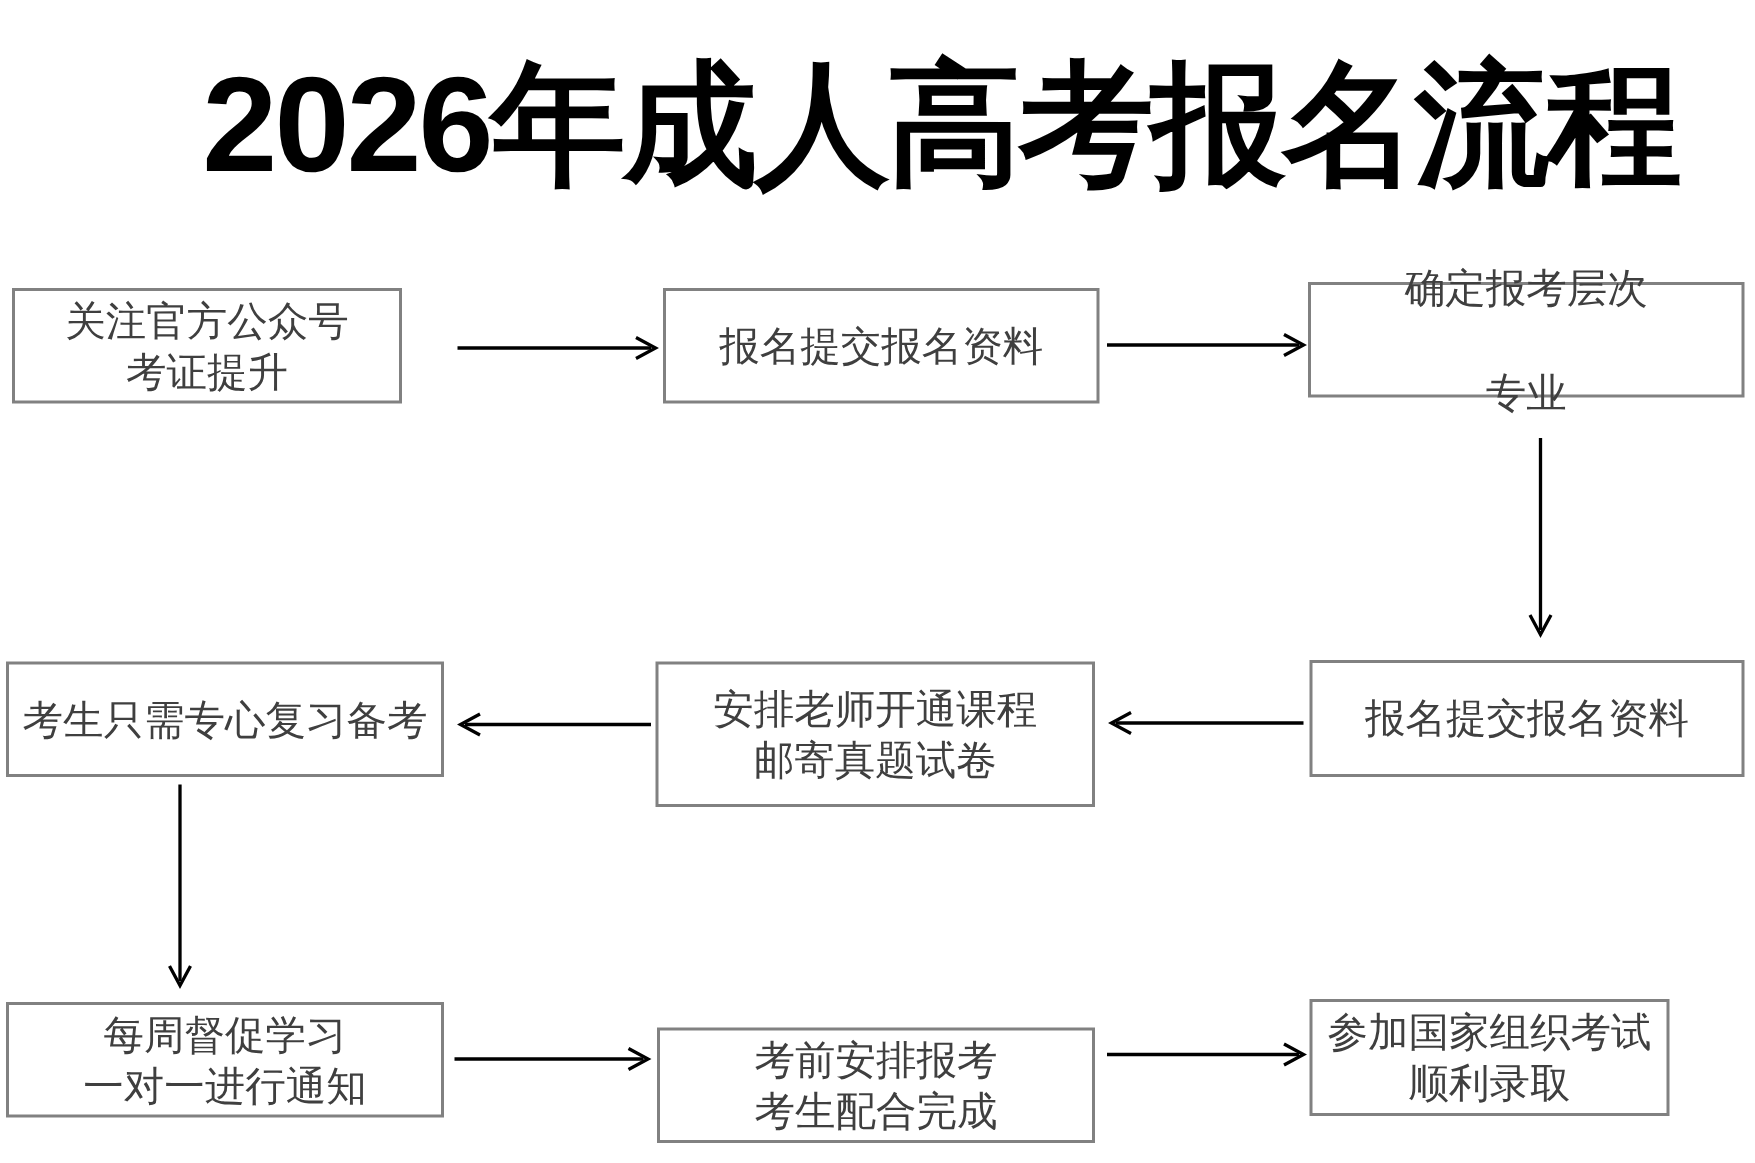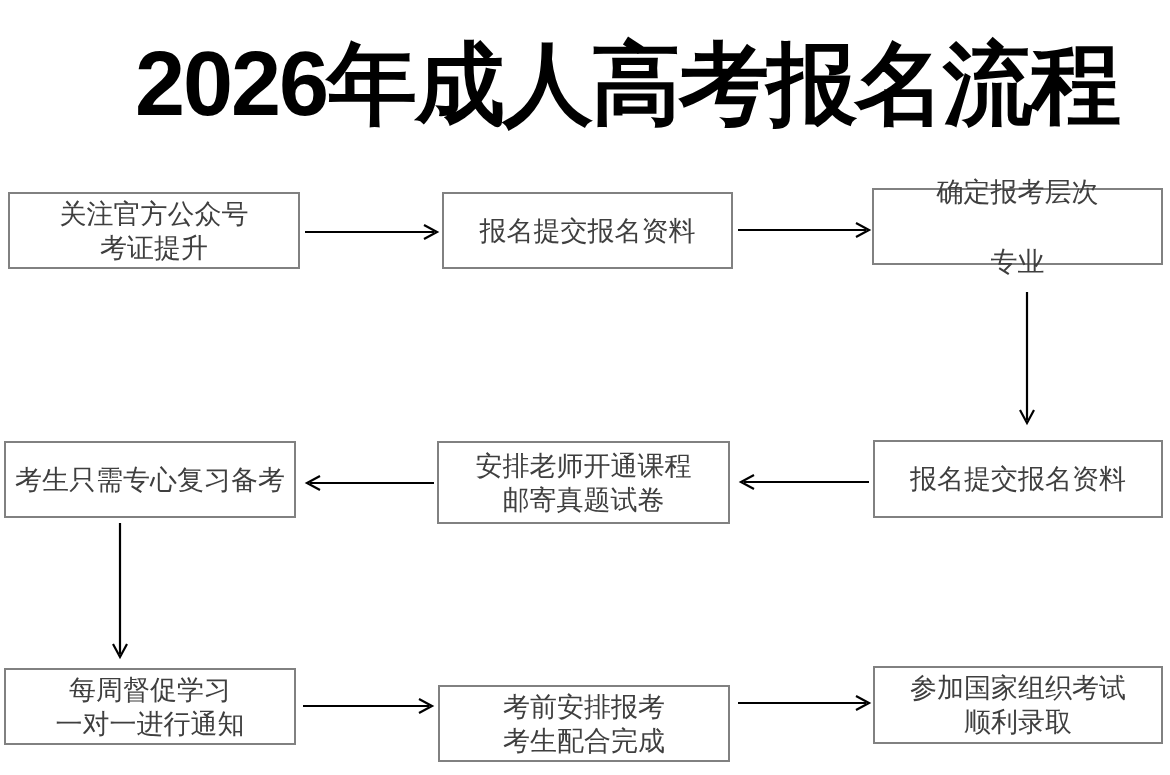--- a/index.html
+++ b/index.html
@@ -50,29 +50,29 @@
     display: flex;
     flex-direction: column;
     align-items: center;
     justify-content: center;
     text-align: center;
     color: #3f3f3f;
     font-size: 27px;
     line-height: 34px;
     font-weight: 300;
   }
-  .r1c1 { left: 8px;   top: 192px; width: 292px; height: 77px; }
+  .r1c1 { left: 8px;   top: 192px; width: 260px; height: 77px; }
   .r1c2 { left: 442px; top: 192px; width: 291px; height: 77px; }
   .r1c3 { left: 872px; top: 188px; width: 291px; height: 77px; gap: 36px; }
   .r2c1 { left: 4px;   top: 441px; width: 292px; height: 77px; }
-  .r2c2 { left: 437px; top: 441px; width: 293px; height: 83px; }
+  .r2c2 { left: 437px; top: 441px; width: 293px; height: 97px; }
   .r2c3 { left: 873px; top: 440px; width: 290px; height: 78px; text-align: center; }
   .r3c1 { left: 4px;   top: 668px; width: 292px; height: 77px; }
   .r3c2 { left: 438px; top: 668px; width: 292px; height: 77px; margin-top: 17px; }
-  .r3c3 { left: 873px; top: 666px; width: 290px; height: 78px; }
+  .r3c3 { left: 873px; top: 666px; width: 240px; height: 78px; }
 </style>
 </head>
 <body>
 
 <div class="canvas">
 
   <h1 class="title">2026年成人高考报名流程</h1>
 
   <svg class="arrows" viewBox="0 0 1170 775" xmlns="http://www.w3.org/2000/svg">
     <g>

